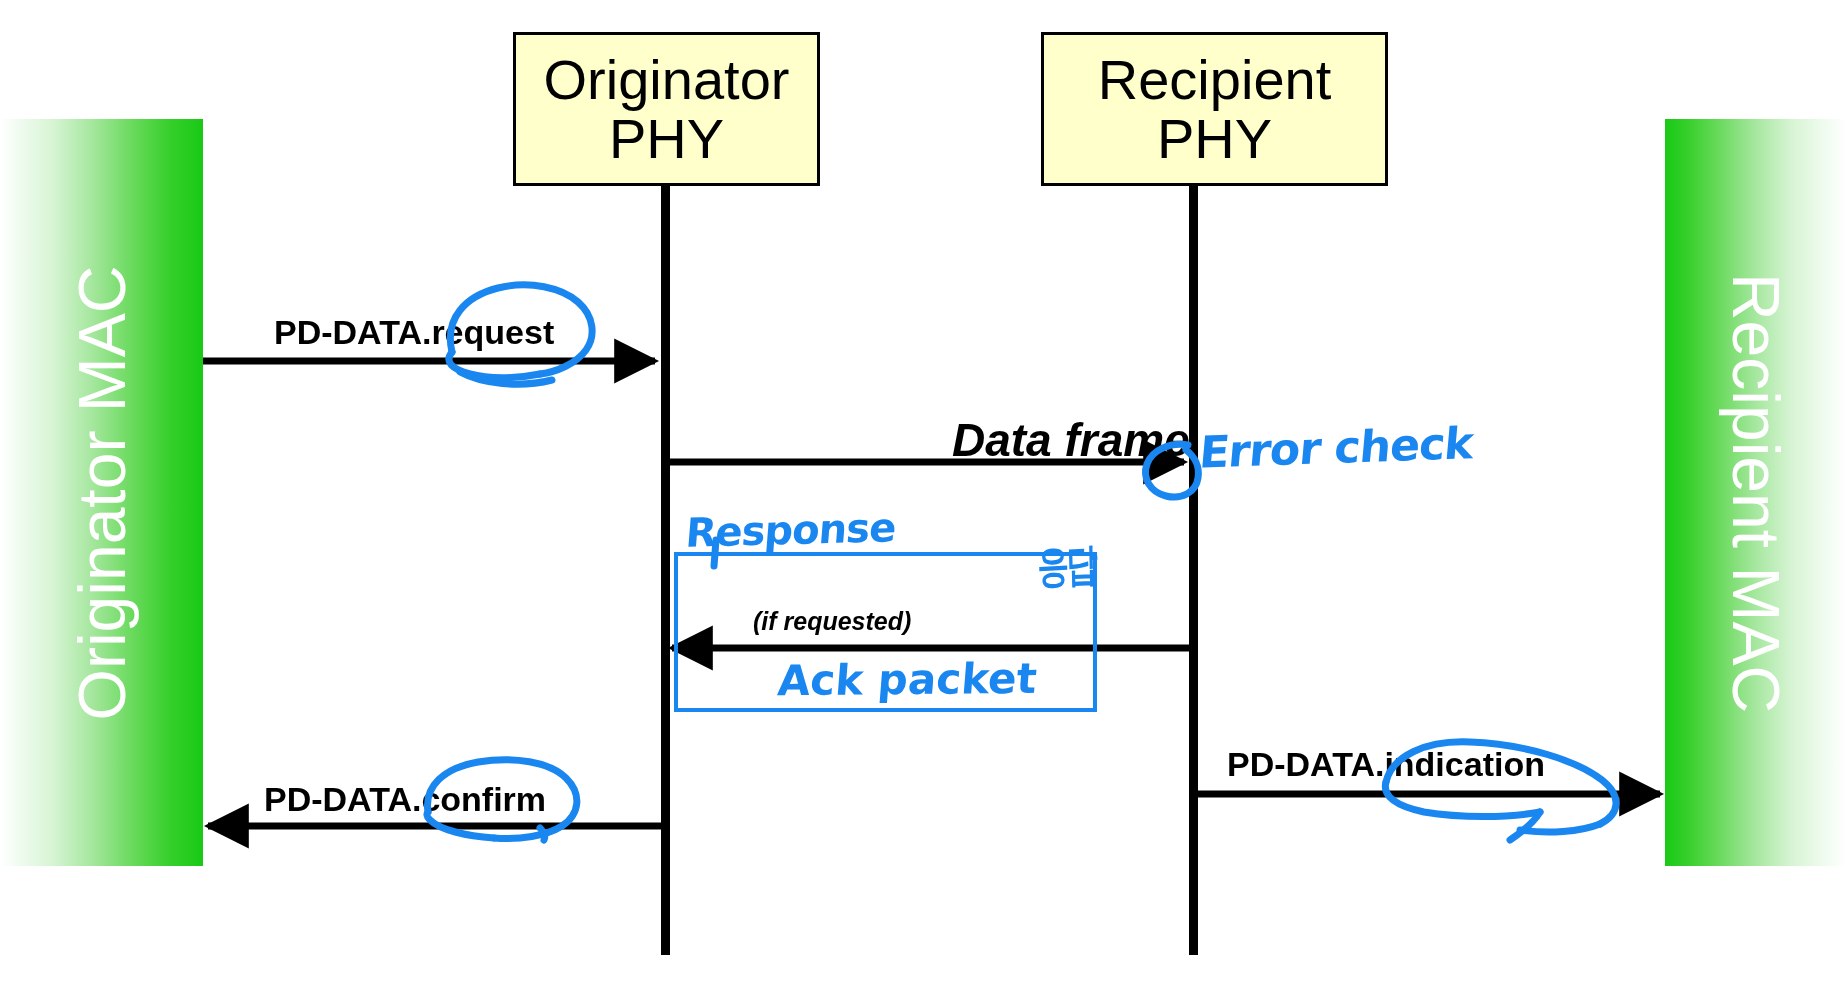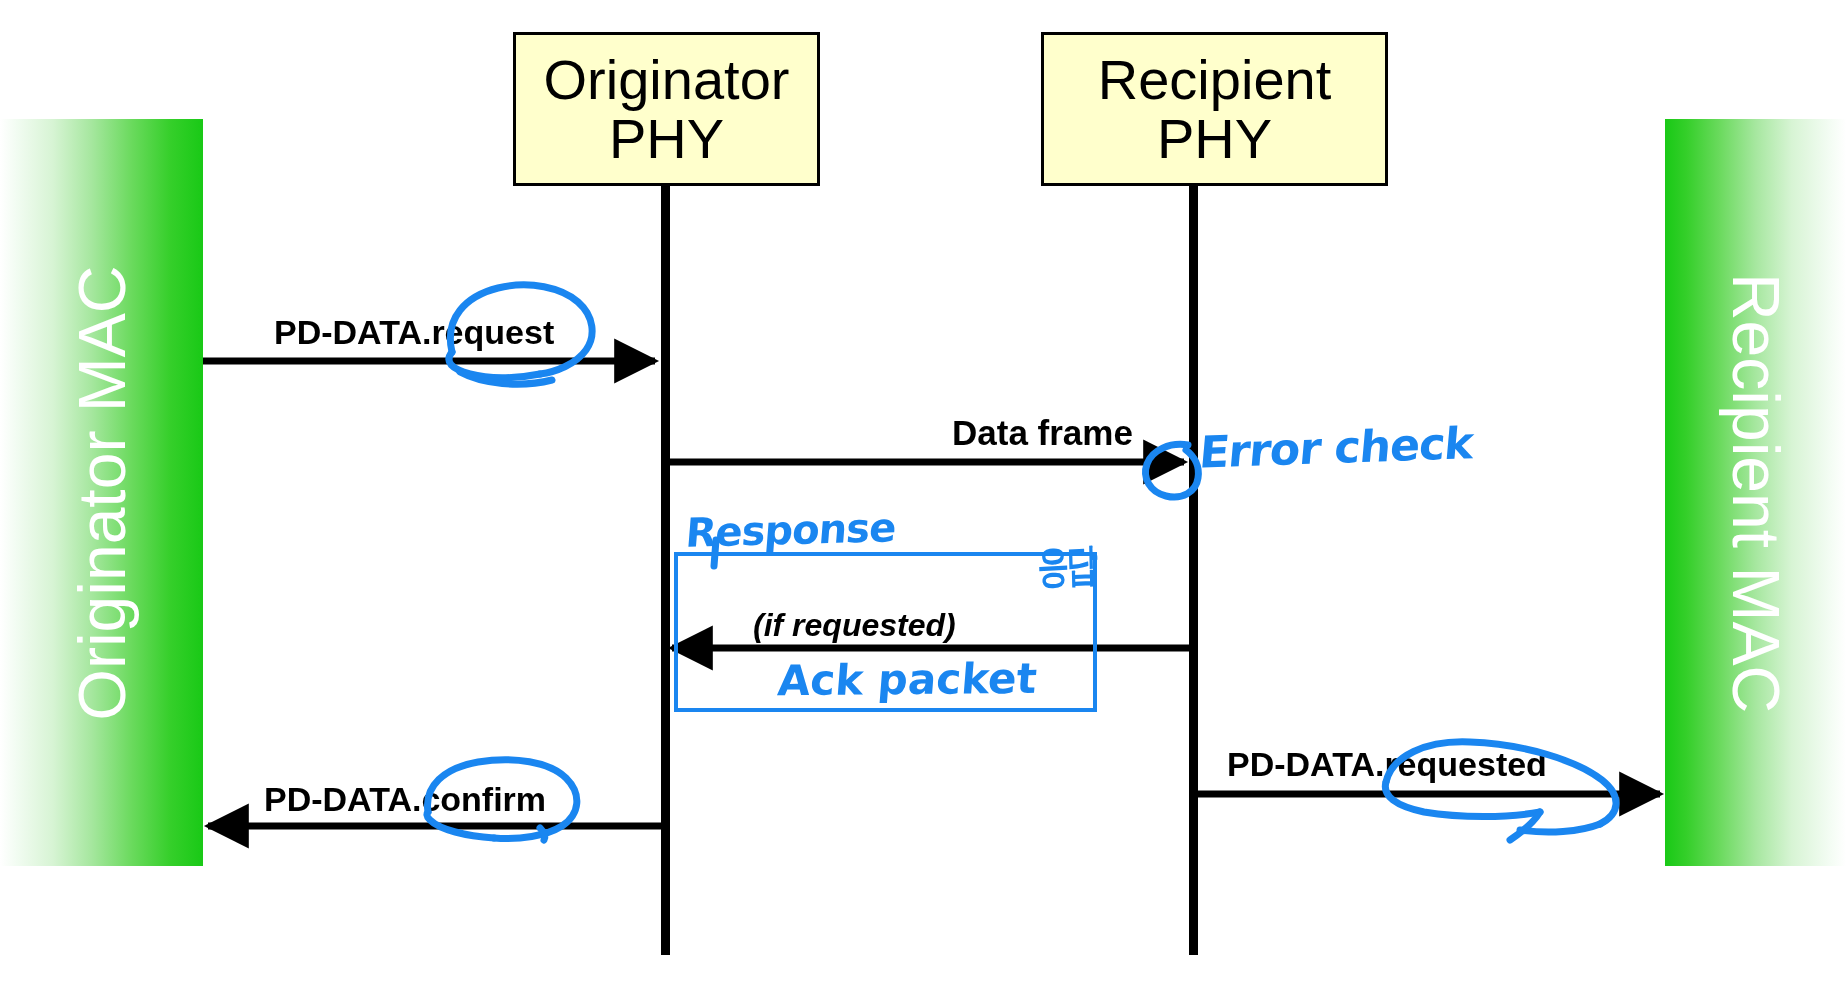--- a/index.html
+++ b/index.html
@@ -118,26 +118,27 @@
     color: #000000;
     white-space: nowrap;
     font-family: "Liberation Sans", sans-serif;
   }
   .msg-bold {
     font-weight: bold;
     font-size: 34px;
   }
   .msg-bolditalic {
     font-weight: bold;
-    font-size: 35px;
+    font-style: italic;
+    font-size: 46px;
   }
   .msg-small {
     font-weight: bold;
     font-style: italic;
-    font-size: 32px;
+    font-size: 25px;
   }
 
   #label-pd-request    { left: 274px;  top: 313px; }
   #label-data-frame    { left: 952px;  top: 413px; }
   #label-ack           { left: 689px;  top: 562px; }
   #label-ack-sub       { left: 753px;  top: 607px; }
   #label-pd-confirm    { left: 264px;  top: 780px; }
   #label-pd-indication { left: 1227px; top: 745px; }
 
   
@@ -240,21 +241,21 @@
 
   <div class="msg-label msg-bold" id="label-pd-request">PD-DATA.request</div>
 
   <div class="msg-label msg-bolditalic" id="label-data-frame">Data frame</div>
 
 
   <div class="msg-label msg-small" id="label-ack-sub">(if requested)</div>
 
   <div class="msg-label msg-bold" id="label-pd-confirm">PD-DATA.confirm</div>
 
-  <div class="msg-label msg-bold" id="label-pd-indication">PD-DATA.requested</div>
+  <div class="msg-label msg-bold" id="label-pd-indication">PD-DATA.indication</div>
 
   <div id="ink-box-ack"></div>
 
   <svg id="ink-layer" viewBox="0 0 1846 1000">
 
     <g>
       <path d="M 452 352 C 444 318 466 296 498 288 C 530 280 562 288 578 302
                C 594 316 596 336 586 350 C 576 364 556 372 540 374" fill="none" stroke="#1a86f0" stroke-width="7" stroke-linecap="round"></path>
       <path d="M 540 374 C 520 378 492 380 470 374 C 452 369 444 362 452 352" fill="none" stroke="#1a86f0" stroke-width="7" stroke-linecap="round"></path>
       <path d="M 460 372 C 482 384 520 388 552 380" fill="none" stroke="#1a86f0" stroke-width="7" stroke-linecap="round"></path>

